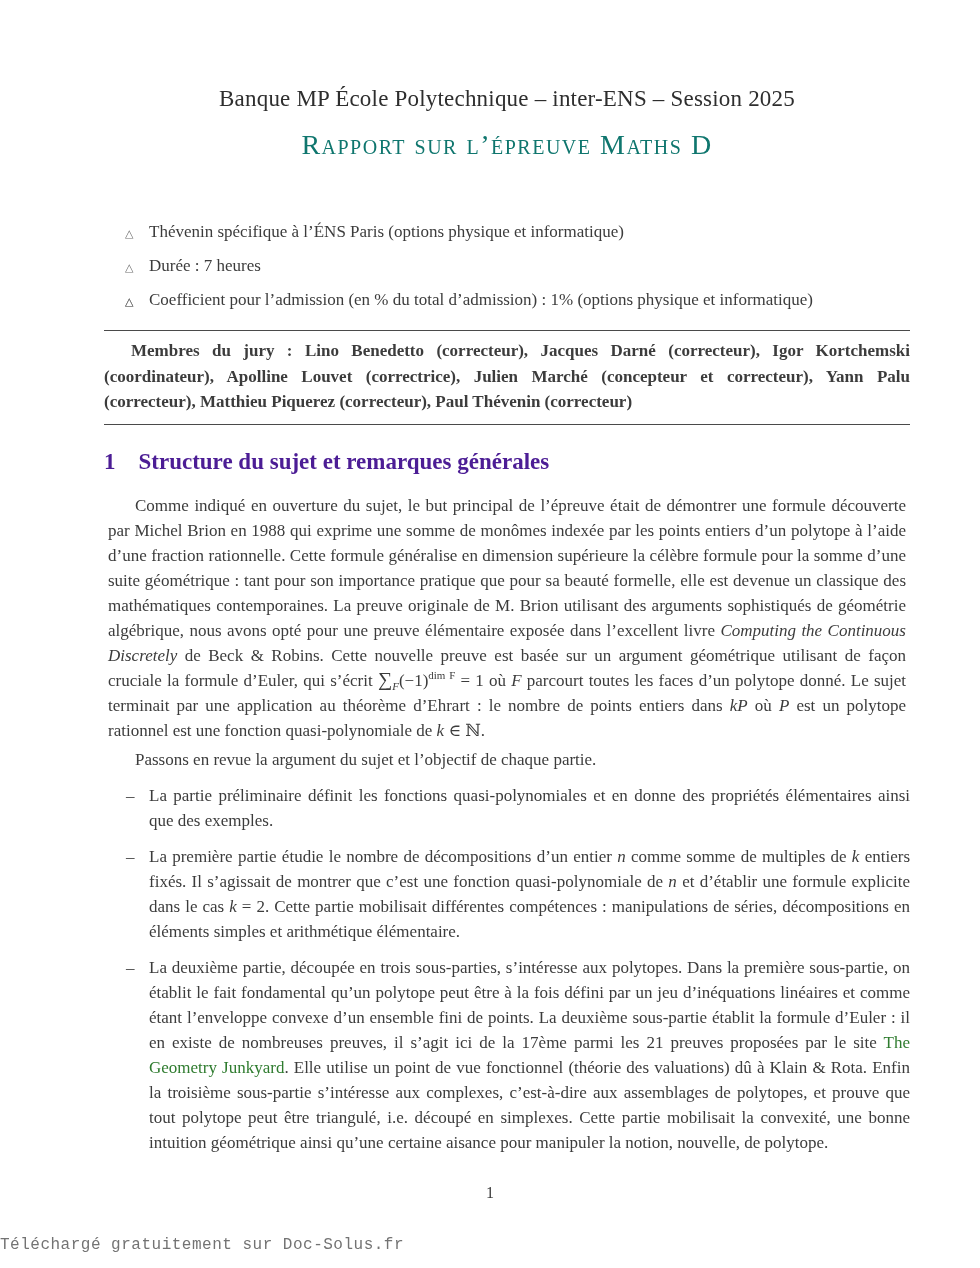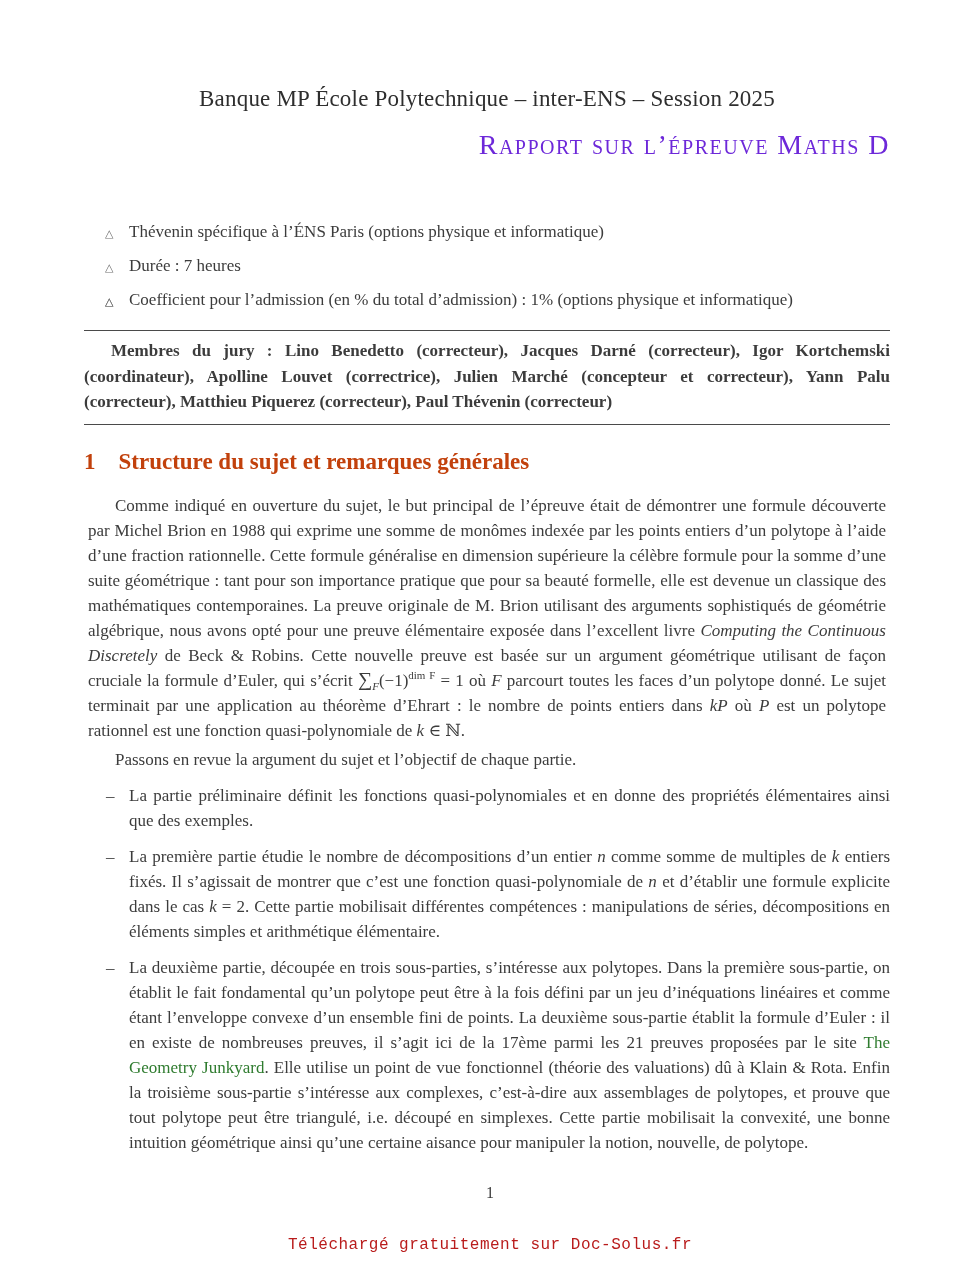--- a/index.html
+++ b/index.html
@@ -4,36 +4,36 @@
 <style>
   html, body { margin:0; padding:0; }
   body {
     width:980px; height:1268px;
     background:#ffffff;
     position:relative;
     overflow:hidden;
     font-family:"Liberation Serif","DejaVu Serif",serif;
     color:#3c3c3c;
   }
-  .content { position:absolute; left:84px; top:0; width:806px; }
+  .content { position:absolute; left:104px; top:0; width:806px; }
 
   .doc-title {
     margin-top:86px;
     text-align:center;
     font-size:23px;
     color:#2e2e2e;
     letter-spacing:0.2px;
   }
   .doc-subtitle {
     margin-top:17px;
-    text-align:right;
+    text-align:center;
     font-size:28px;
     font-variant:small-caps;
     letter-spacing:1.5px;
-    color:#6d28d9;
+    color:#0f766e;
   }
 
   .bullet-list { margin-top:58px; }
   .bullet-item {
     position:relative;
     padding-left:45px;
     margin-bottom:9px;
     font-size:17px;
     line-height:25px;
     text-align:justify;
@@ -53,21 +53,21 @@
   .jury-text {
     font-size:17px; line-height:25.5px;
     text-align:justify; text-indent:27px;
     margin:0;
   }
 
   .section-heading {
     margin-top:24px;
     font-size:23px;
     font-weight:bold;
-    color:#c2410c;
+    color:#4c1d95;
   }
   .section-number { margin-right:23px; }
 
   .para {
     margin:4px;
     font-size:17px;
     line-height:25px;
     text-align:justify;
     text-indent:27px;
   }
@@ -89,25 +89,25 @@
   .math { font-family:"Liberation Serif","DejaVu Serif",serif; }
   .math-sum { font-size:20px; line-height:0; }
   sub, sup { font-size:11px; line-height:0; }
 
   .page-number {
     position:absolute; left:0; top:1184px; width:100%;
     text-align:center; font-size:16px; color:#3c3c3c;
   }
   .watermark {
     position:absolute; left:0; top:1236px; width:100%;
-    text-align:center;
+    text-align:left;
     font-family:"Liberation Mono","DejaVu Sans Mono",monospace;
     font-size:16px;
     letter-spacing:0.5px;
-    color:#b91c1c;
+    color:#737373;
   }
 </style>
 </head>
 <body>
 
 <div class="content">
 
   <div class="doc-title">Banque MP École Polytechnique – inter-ENS – Session 2025</div>
   <div class="doc-subtitle">Rapport sur l’épreuve Maths D</div>
 

